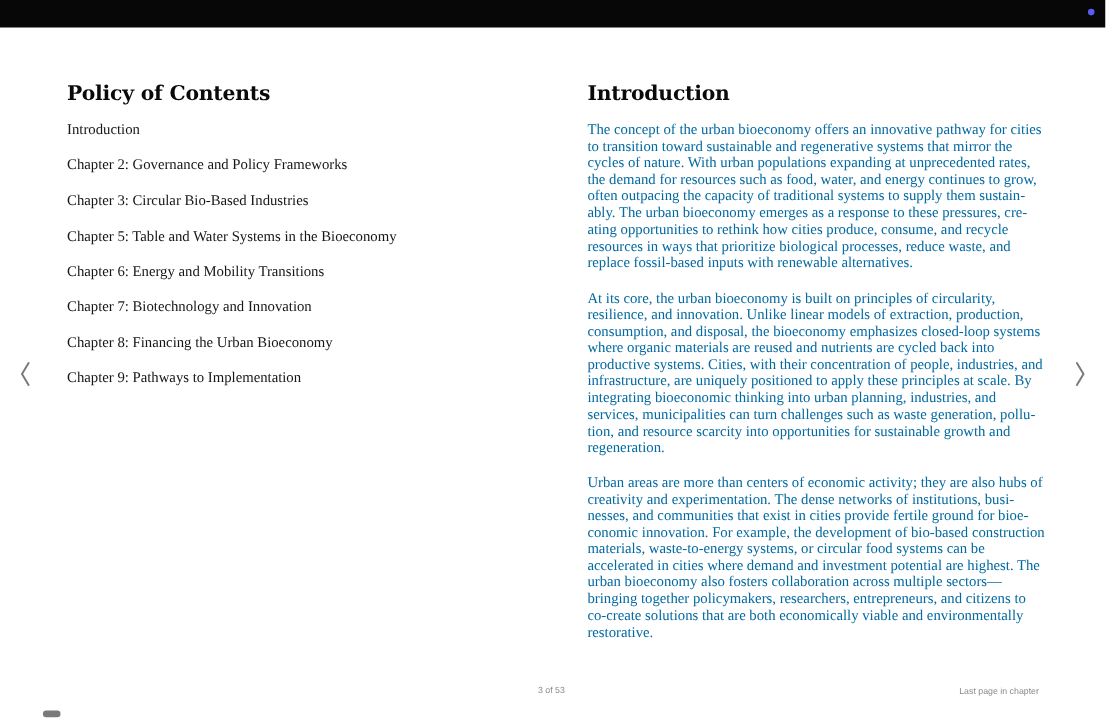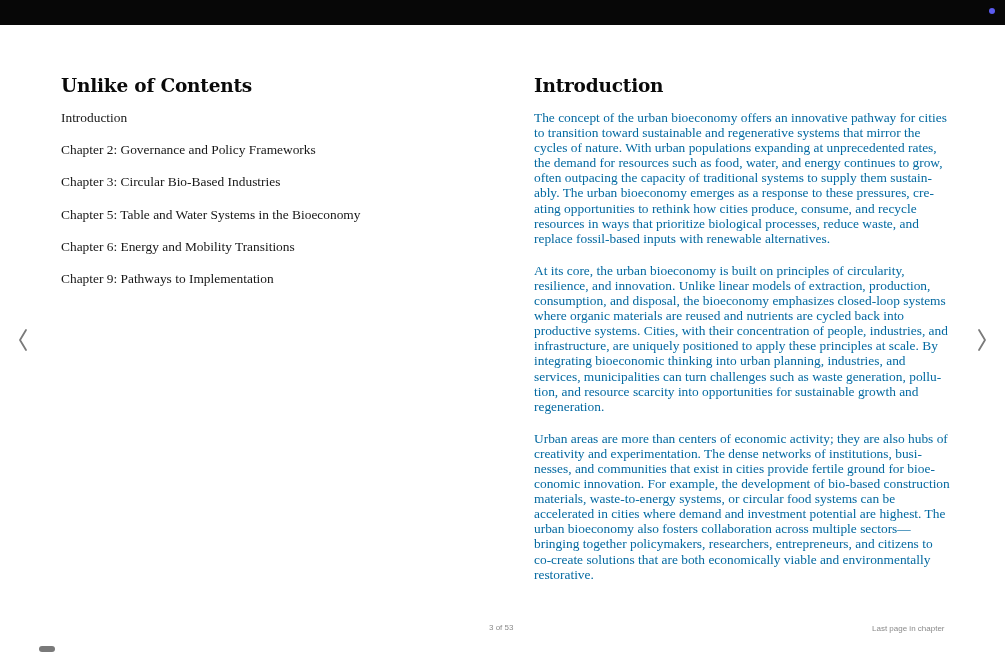--- a/index.html
+++ b/index.html
@@ -83,27 +83,29 @@
   </svg>
 </div>
 
 <div class="nav-arrow nav-next">
   <svg viewBox="0 0 12 24">
     <path d="M3 2 L9 12 L3 22" fill="none" stroke="#7a7a7a" stroke-width="1.8" stroke-linecap="round" stroke-linejoin="round"></path>
   </svg>
 </div>
 
 <section class="page-left">
-  <h1 class="heading">Unlike of Contents</h1>
+  <h1 class="heading">Policy of Contents</h1>
   <ul class="toc-list">
     <li class="toc-item">Introduction</li>
     <li class="toc-item">Chapter 2: Governance and Policy Frameworks</li>
     <li class="toc-item">Chapter 3: Circular Bio-Based Industries</li>
     <li class="toc-item">Chapter 5: Table and Water Systems in the Bioeconomy</li>
     <li class="toc-item">Chapter 6: Energy and Mobility Transitions</li>
+    <li class="toc-item">Chapter 7: Biotechnology and Innovation</li>
+    <li class="toc-item">Chapter 8: Financing the Urban Bioeconomy</li>
     <li class="toc-item">Chapter 9: Pathways to Implementation</li>
   </ul>
 </section>
 
 <section class="page-right">
   <h1 class="heading">Introduction</h1>
   <p class="para">The concept of the urban bioeconomy offers an innovative pathway for cities to transition toward sustainable and regenerative systems that mirror the cycles of nature. With urban populations expanding at unprecedented rates, the demand for resources such as food, water, and energy continues to grow, often outpacing the capacity of traditional systems to supply them sustain­ably. The urban bioeconomy emerges as a response to these pressures, cre­ating opportunities to rethink how cities produce, consume, and recycle resources in ways that prioritize biological processes, reduce waste, and replace fossil-based inputs with renewable alternatives.</p>
   <p class="para">At its core, the urban bioeconomy is built on principles of circularity, resilience, and innovation. Unlike linear models of extraction, production, consumption, and disposal, the bioeconomy emphasizes closed-loop sys­tems where organic materials are reused and nutrients are cycled back into productive systems. Cities, with their concentration of people, industries, and infrastructure, are uniquely positioned to apply these principles at scale. By integrating bioeconomic thinking into urban planning, industries, and services, municipalities can turn challenges such as waste generation, pollu­tion, and resource scarcity into opportunities for sustainable growth and regeneration.</p>
   <p class="para">Urban areas are more than centers of economic activity; they are also hubs of creativity and experimentation. The dense networks of institutions, busi­nesses, and communities that exist in cities provide fertile ground for bioe­conomic innovation. For example, the development of bio-based construction materials, waste-to-energy systems, or circular food systems can be accelerated in cities where demand and investment potential are highest. The urban bioeconomy also fosters collaboration across multiple sectors—bringing together policymakers, researchers, entrepreneurs, and citizens to co-create solutions that are both economically viable and envi­ronmentally restorative.</p>
 </section>

